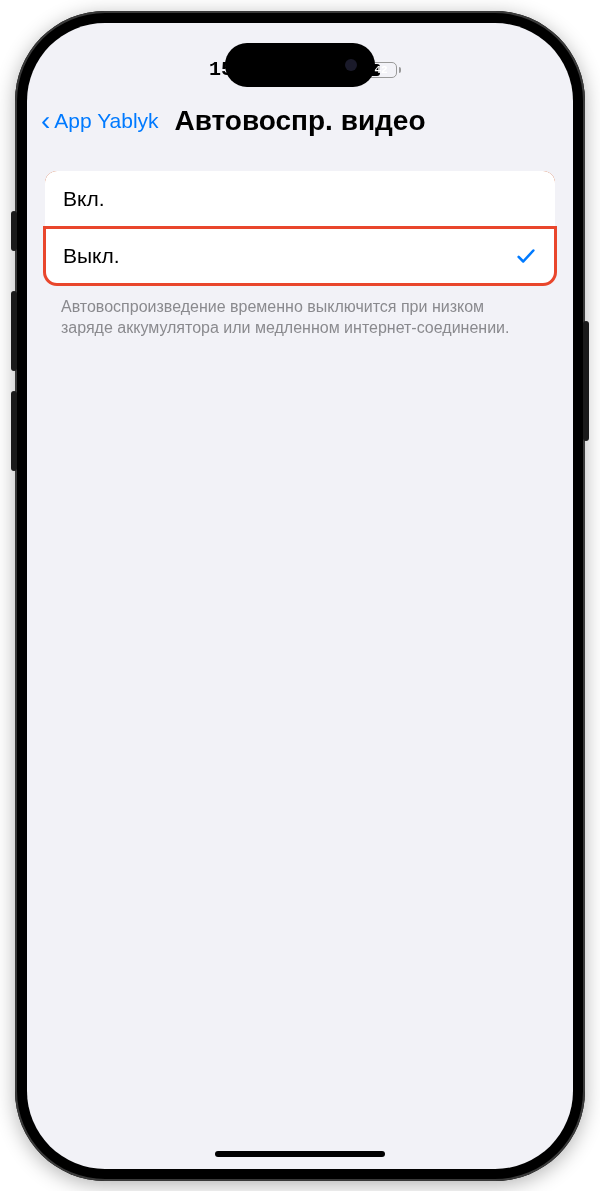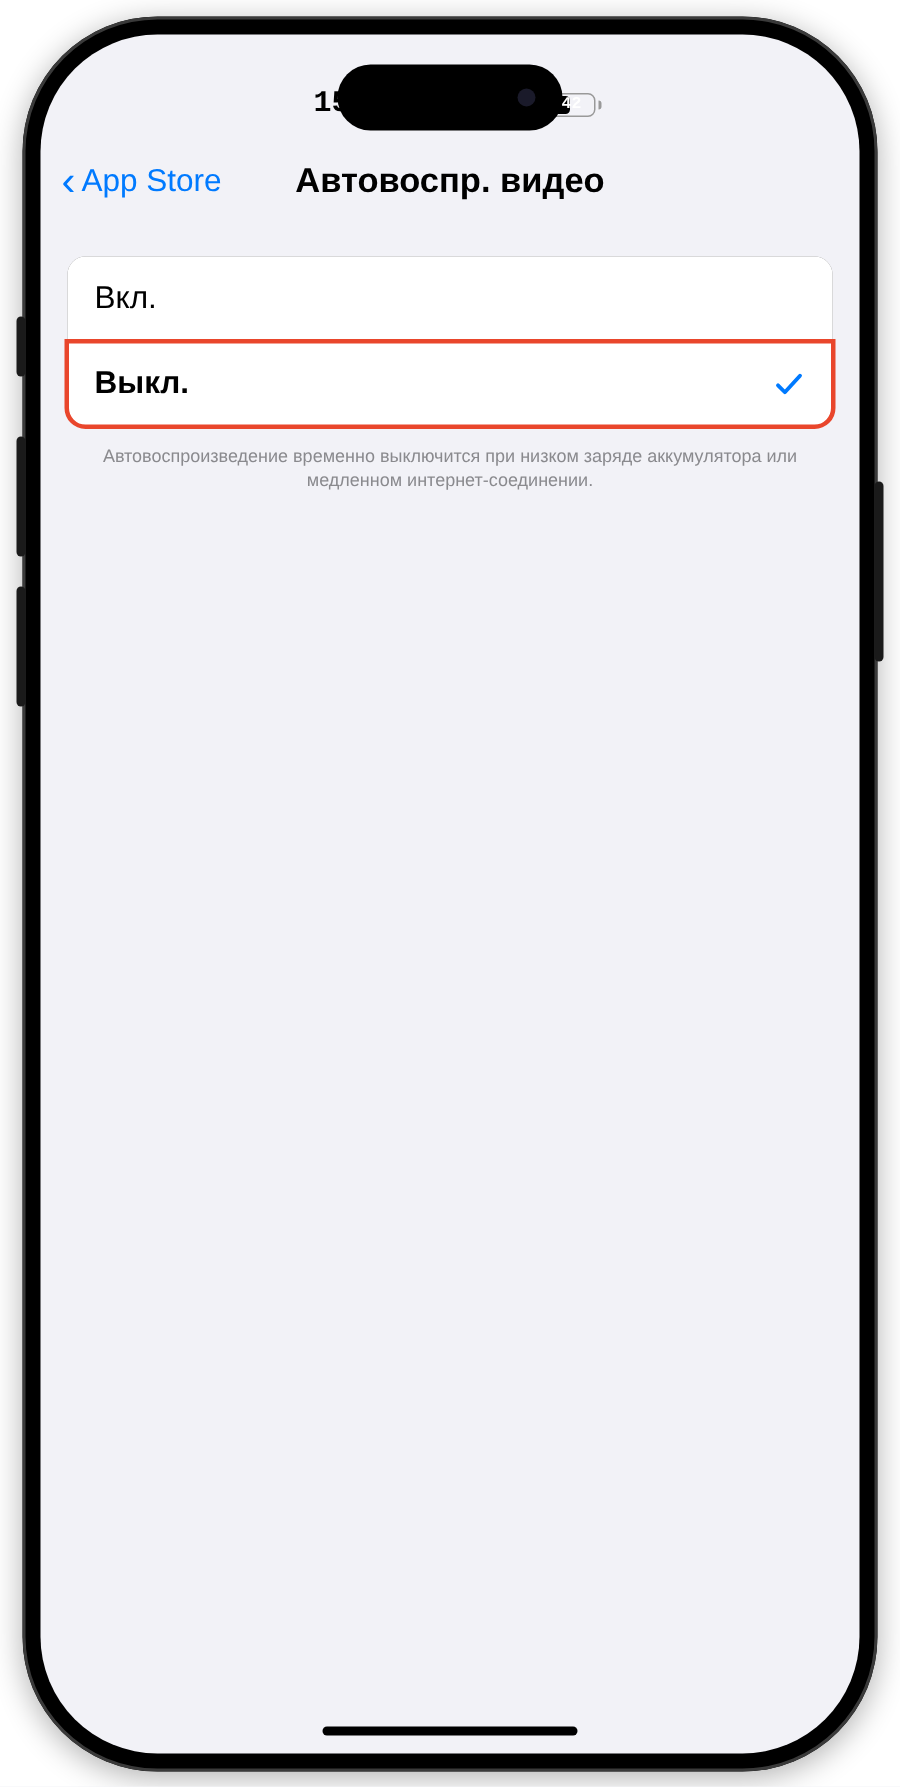--- a/index.html
+++ b/index.html
@@ -107,54 +107,53 @@
   }
   .back-button {
     display: flex; align-items: center;
     color: #007aff; font-size: 21px; font-weight: 400;
     gap: 4px;
   }
   .back-chevron { font-size: 28px; line-height: 1; font-weight: 500; }
   .nav-title {
     position: absolute; left: 0; right: 0;
     text-align: center;
-    font-size: 23px; font-weight: 600; color: #000;
+    font-size: 28px; font-weight: 600; color: #000;
     pointer-events: none;
   }
 
   .list-group {
-    background: #737373;
+    background: #c2410c;
     border-radius: 12px;
     margin: 20px 18px 0 18px;
     overflow: visible;
   }
   .list-row {
     display: flex; align-items: center; justify-content: space-between;
     padding: 16px 18px;
     font-size: 21px; color: #000;
     border-bottom: 1px solid #e5e5ea;
     background:#fff;
   }
   .list-row:first-child { border-radius: 12px 12px 0 0; }
-  .list-row:last-child { border-bottom: none; border-radius: 0 0 12px 12px; font-weight: bold; }
+  .list-row:last-child { border-bottom: none; border-radius: 0 0 12px 12px; }
   .list-row.highlighted {
     outline: 3px solid #e9462c;
     outline-offset: -1px;
     position: relative;
     z-index: 2;
   }
   .checkmark { color: #007aff; }
   .checkmark svg { display:block; }
 
   .footer-text {
     padding: 12px 34px;
-    font-size: 12px;
+    font-size: 16px;
     color: #8a8a8e;
     line-height: 1.35;
-    text-align: center;
   }
 
   .watermark {
     position: absolute;
     top: 47%; left: 50%;
     transform: translate(-50%, -50%);
     font-size: 44px;
     color: #c8c8cc;
     font-weight: 400;
     letter-spacing: -0.5px;
@@ -204,21 +203,21 @@
             <span class="battery-num">42</span>
           </div>
           <div class="battery-cap"></div>
         </div>
       </div>
     </div>
 
     <div class="nav-bar">
       <div class="back-button">
         <span class="back-chevron">‹</span>
-        <span>App Store</span>
+        <span>App Yablyk</span>
       </div>
       <div class="nav-title">Автовоспр. видео</div>
     </div>
 
     <div class="list-group">
       <div class="list-row">
         <span>Вкл.</span>
       </div>
       <div class="list-row highlighted">
         <span>Выкл.</span>

